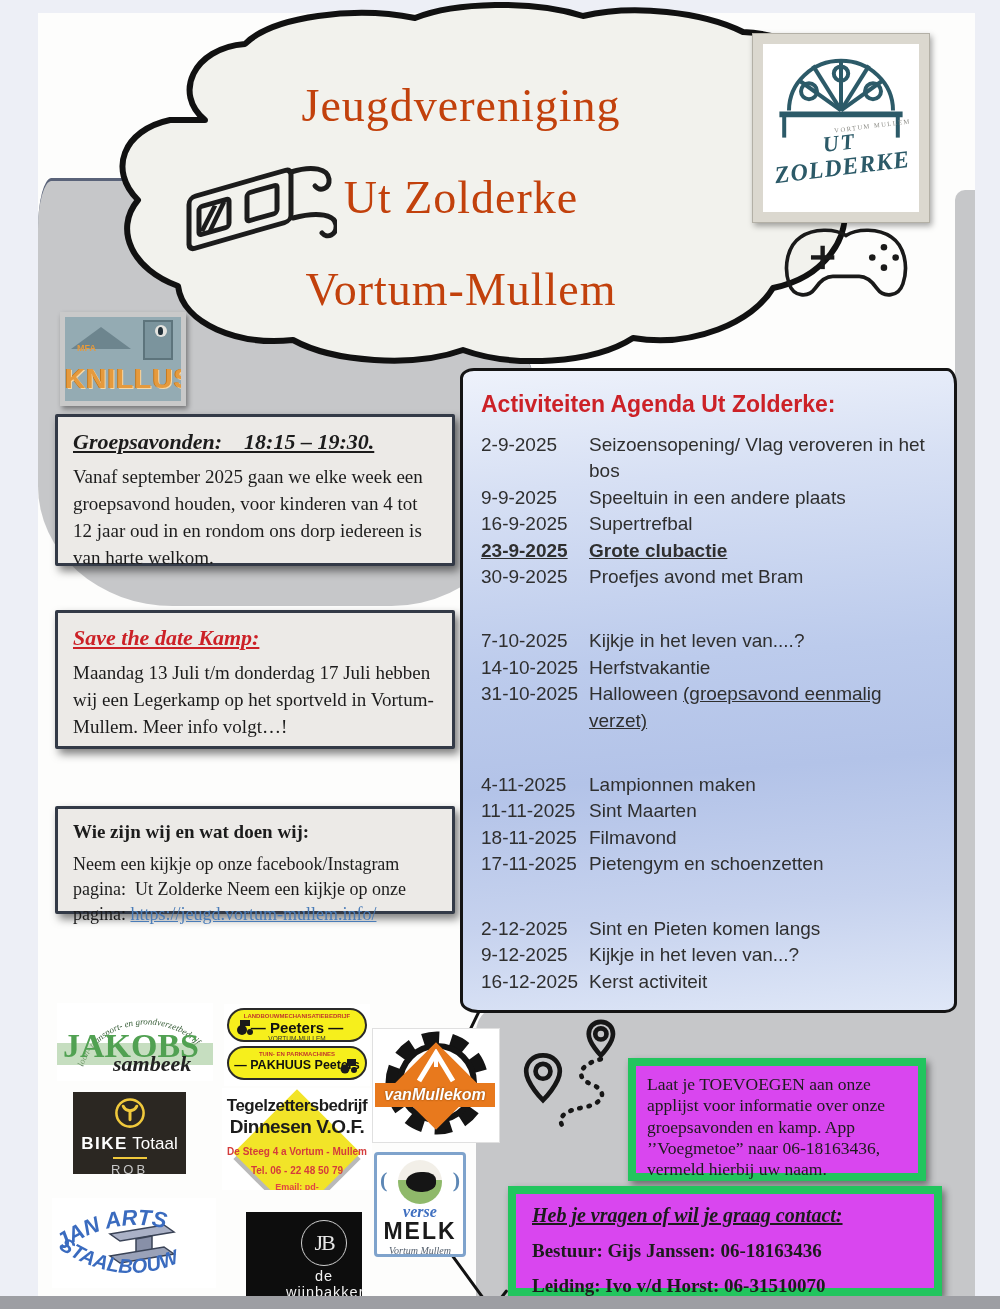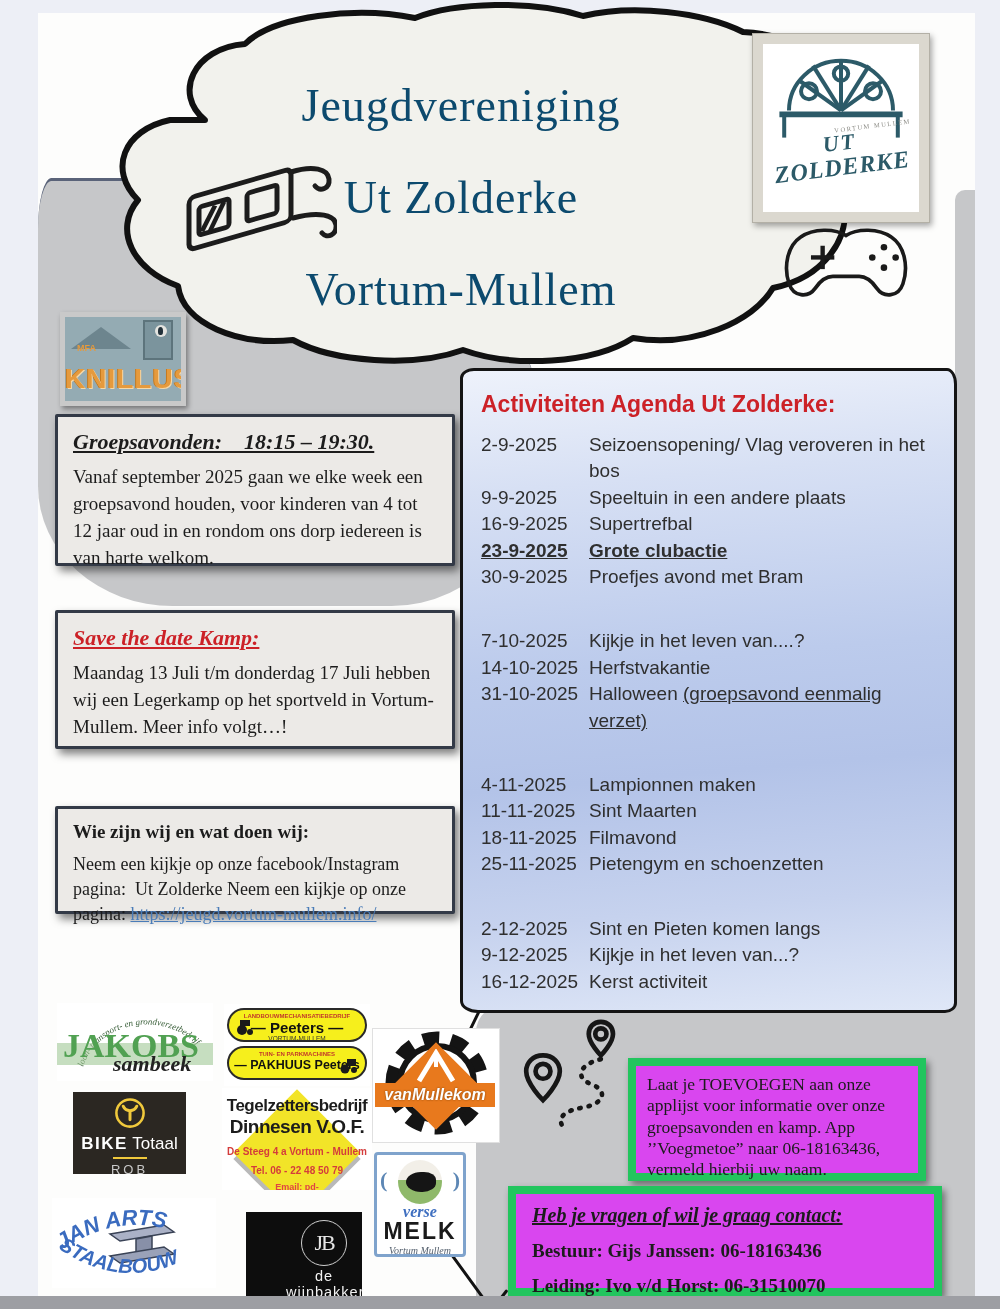--- a/index.html
+++ b/index.html
@@ -17,21 +17,21 @@
   .bottom-strip{position:absolute;left:0;right:0;bottom:0;height:13px;background:#9d9ea3;}
   .cline{position:absolute;width:3px;background:#121212;border-radius:2px;}
   .clineA{left:468px;top:1006px;height:50px;transform:rotate(26deg);}
   .clineB{left:470px;top:1246px;height:72px;transform:rotate(-36deg);}
   .clineC{left:494px;top:1286px;height:38px;transform:rotate(38deg);}
 
   
   .cloud{position:absolute;left:55px;top:2px;width:812px;height:368px;}
   .cloud svg{position:absolute;left:0;top:0;}
   .cloud-titles{position:absolute;left:0;top:0;width:100%;padding-top:58px;text-align:center;}
-  .cloud-titles div{font-size:46px;line-height:92px;letter-spacing:1px;color:#0c4a6e;}
+  .cloud-titles div{font-size:46px;line-height:92px;letter-spacing:1px;color:#c2410c;}
 
   .glasses{position:absolute;left:126px;top:150px;width:156px;height:122px;}
   .controller{position:absolute;left:718px;top:212px;width:146px;height:100px;}
 
   
   .zframe{position:absolute;left:752px;top:33px;width:178px;height:190px;background:#dbd8cf;
      border:1px solid #b3b0a6;box-shadow:2px 3px 6px rgba(0,0,0,.35);padding:10px;box-sizing:border-box;}
   .zinner{width:100%;height:100%;background:#fff;position:relative;overflow:hidden;}
   .zarch{position:absolute;left:4px;top:4px;}
   .ztext{position:absolute;left:0;top:86px;width:100%;text-align:center;transform:rotate(-7deg);color:#2c5a68;}
@@ -306,21 +306,21 @@
       </div>
     <div class="arow">
         <span class="adate">11-11-2025</span>
         <span class="aact">Sint Maarten</span>
       </div>
     <div class="arow">
         <span class="adate">18-11-2025</span>
         <span class="aact">Filmavond</span>
       </div>
     <div class="arow">
-        <span class="adate">25-11-2025</span>
+        <span class="adate">17-11-2025</span>
         <span class="aact">Pietengym en schoenzetten</span>
       </div>
 
     <div class="arow gapped">
         <span class="adate">2-12-2025</span>
         <span class="aact">Sint en Pieten komen langs</span>
       </div>
     <div class="arow">
         <span class="adate">9-12-2025</span>
         <span class="aact">Kijkje in het leven van...?</span>

